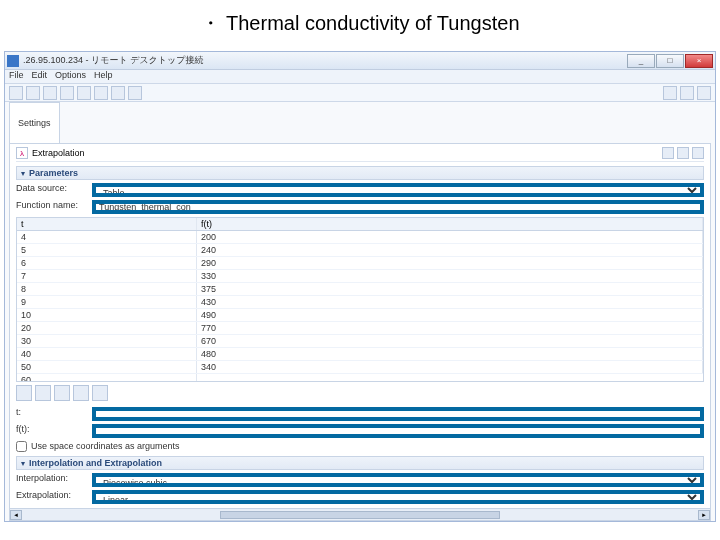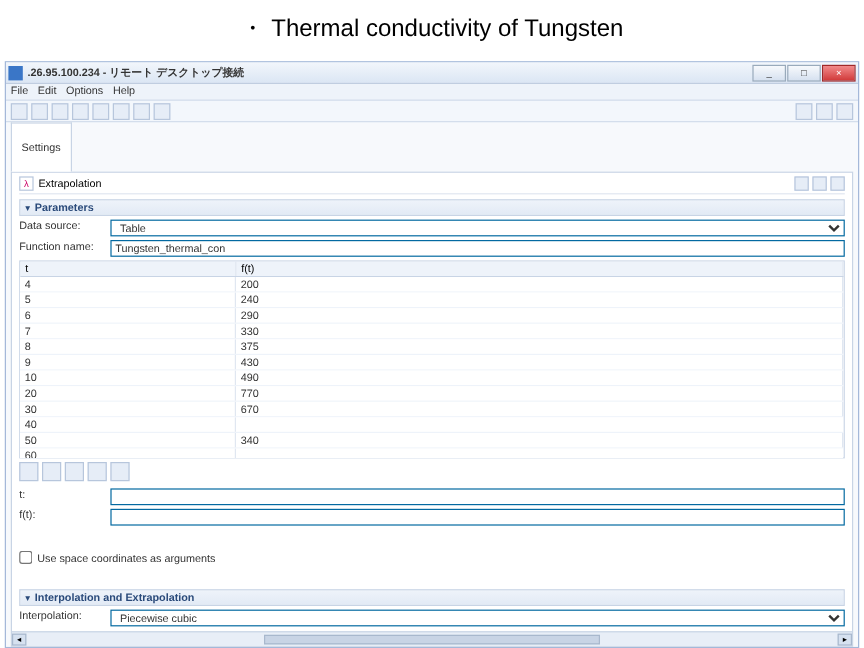--- a/index.html
+++ b/index.html
@@ -1,48 +1,48 @@
 <!DOCTYPE html>
 <html><head>
 <meta charset="utf-8">
 <style>
   * { box-sizing: border-box; margin: 0; padding: 0; font-family: "Segoe UI", Tahoma, sans-serif; font-size: 9px; }
   body { background: #fff; width: 720px; height: 540px; overflow: hidden; }
   .slide-title { font-size: 20px; color: #000; text-align: center; padding: 10px 0 14px; font-family: "MS PGothic", sans-serif; }
   .app-window { margin: 0 4px; border: 1px solid #a4b8d9; background: #e8eef7; }
   .titlebar { height: 18px; background: linear-gradient(#f2f6fb,#dbe6f4); display: flex; align-items: center; padding: 0 2px; border-bottom: 1px solid #c0cde0; }
   .titlebar .icon { width: 12px; height: 12px; background: #3a76c7; margin-right: 4px; }
-  .titlebar .title { flex: 1; color: #333; font-size: 9px; font-weight: bold; }
+  .titlebar .title { flex: 1; color: #333; font-size: 9px; }
   .winbtns { display: flex; gap: 1px; }
   .winbtn { width: 28px; height: 14px; background: linear-gradient(#f7f9fc,#d6e1f0); border: 1px solid #9ab; display:flex; align-items:center; justify-content:center; font-size:8px; color:#333; }
   .winbtn.close { background: linear-gradient(#f28a8a,#d13a3a); color:#fff; border-color:#a02828; }
   .menubar { height: 14px; background: #eef3fa; border-bottom: 1px solid #cdd8e8; display:flex; gap: 8px; padding: 0 4px; align-items:flex-start; color:#333; }
   .toolbar { height: 18px; background: #f3f7fc; border-bottom:1px solid #cdd8e8; display:flex; gap:3px; padding:2px 4px; align-items:center; }
   .tbtn { width:14px; height:14px; background:#e6edf7; border:1px solid #b7c6dc; }
   .tbtn.r { margin-left:auto; }
   .content { background: #f7f9fc; padding: 0; }
   .tab { display:inline-block; background:#fff; border:1px solid #c8d4e5; border-bottom:none; padding:15px 8px; margin-left:4px; color:#333; }
   .panel { background:#fff; border:1px solid #c8d4e5; margin:0 4px; padding:3px 6px 6px; }
   .section-hdr { background: linear-gradient(#eef3fa,#e2eaf5); border:1px solid #c8d4e5; padding:1px 4px; color:#2a4a7a; display:flex; align-items:center; gap:4px; margin-top:4px; }
   .section-hdr .tri { font-size:8px; color:#2a4a7a; }
   .section-title { font-weight: bold; }
   .irow { display:flex; gap:6px; margin:3px 0; }
   .irow label { width: 70px; color:#333; }
-  .irow input, .irow select { flex:1; height:14px; border:1px solid #0369a1; background:#fff; padding:0 3px; font-size:9px; color:#333; }
+  .irow input, .irow select { flex:1; height:14px; border:4px solid #0369a1; background:#fff; padding:0 3px; font-size:9px; color:#333; }
   .tablewrap { border:1px solid #c8d4e5; margin-top:2px; }
   .thead { display:flex; background:#eef3fa; border-bottom:1px solid #c8d4e5; }
   .thead .th, .trow .td { padding:1px 4px; border-right:1px solid #e0e7f1; }
   .th.c1, .td.c1 { width: 180px; }
   .th.c2, .td.c2 { flex:1; }
   .tbody { max-height: 150px; overflow:auto; }
   .trow { display:flex; border-bottom:1px solid #eef3fa; background:#fff; }
   .trow .td { color:#333; }
   .tabletools { display:flex; gap:3px; padding:3px 0; }
   .tabletools .tbtn { width:16px; height:16px; }
-  .chk { display:flex; align-items:center; gap:4px; margin:21px 0; color:#333; }
+  .chk { display:flex; gap:4px; margin:3px 0; color:#333; }
   .chk input { width:11px; height:11px; }
   .scrollbar { height:12px; background:#e8eef7; border-top:1px solid #c8d4e5; margin:4px -6px -6px; position:relative; }
   .scrollbar .thumb { position:absolute; left:30%; width:40%; height:8px; top:2px; background:#c8d4e5; border:1px solid #a8b8cd; }
   .scrollbar .arr { position:absolute; width:12px; height:10px; top:1px; background:#d6e1f0; border:1px solid #a8b8cd; display:flex; align-items:center; justify-content:center; font-size:7px; }
   .scrollbar .arr.l { left:0; } .scrollbar .arr.r { right:0; }
   .head-line { display:flex; align-items:center; gap:4px; padding-bottom:2px; border-bottom:1px solid #e0e7f1; }
   .head-line .hicn { width:12px;height:12px;background:#fff;border:1px solid #b7c6dc;display:flex;align-items:center;justify-content:center;font-size:8px;color:#c06; }
   .panel-right-icons { margin-left:auto; display:flex; gap:3px; }
   .panel-right-icons .tbtn { width:12px;height:12px; }
 </style>
@@ -151,20 +151,21 @@
             <div class="trow">
               <div class="td c1">20</div>
               <div class="td c2">770</div>
             </div>
             <div class="trow">
               <div class="td c1">30</div>
               <div class="td c2">670</div>
             </div>
             <div class="trow">
               <div class="td c1">40</div>
+              <div class="td c2">480</div>
             </div>
             <div class="trow">
               <div class="td c1">50</div>
               <div class="td c2">340</div>
             </div>
             <div class="trow">
               <div class="td c1">60</div>
             </div>
           </div>
       </div>
@@ -194,20 +195,26 @@
         <span class="tri">▾</span>
         <span class="section-title">Interpolation and Extrapolation</span>
       </div>
 
       <div class="irow">
         <label>Interpolation:</label>
         <select>
           <option>Piecewise cubic</option>
         </select>
       </div>
+      <div class="irow">
+        <label>Extrapolation:</label>
+        <select>
+          <option>Linear</option>
+        </select>
+      </div>
 
       <div class="scrollbar">
         <div class="arr l">◂</div>
         <div class="thumb"></div>
         <div class="arr r">▸</div>
       </div>
     </div>
   </div>
 </div>
 

